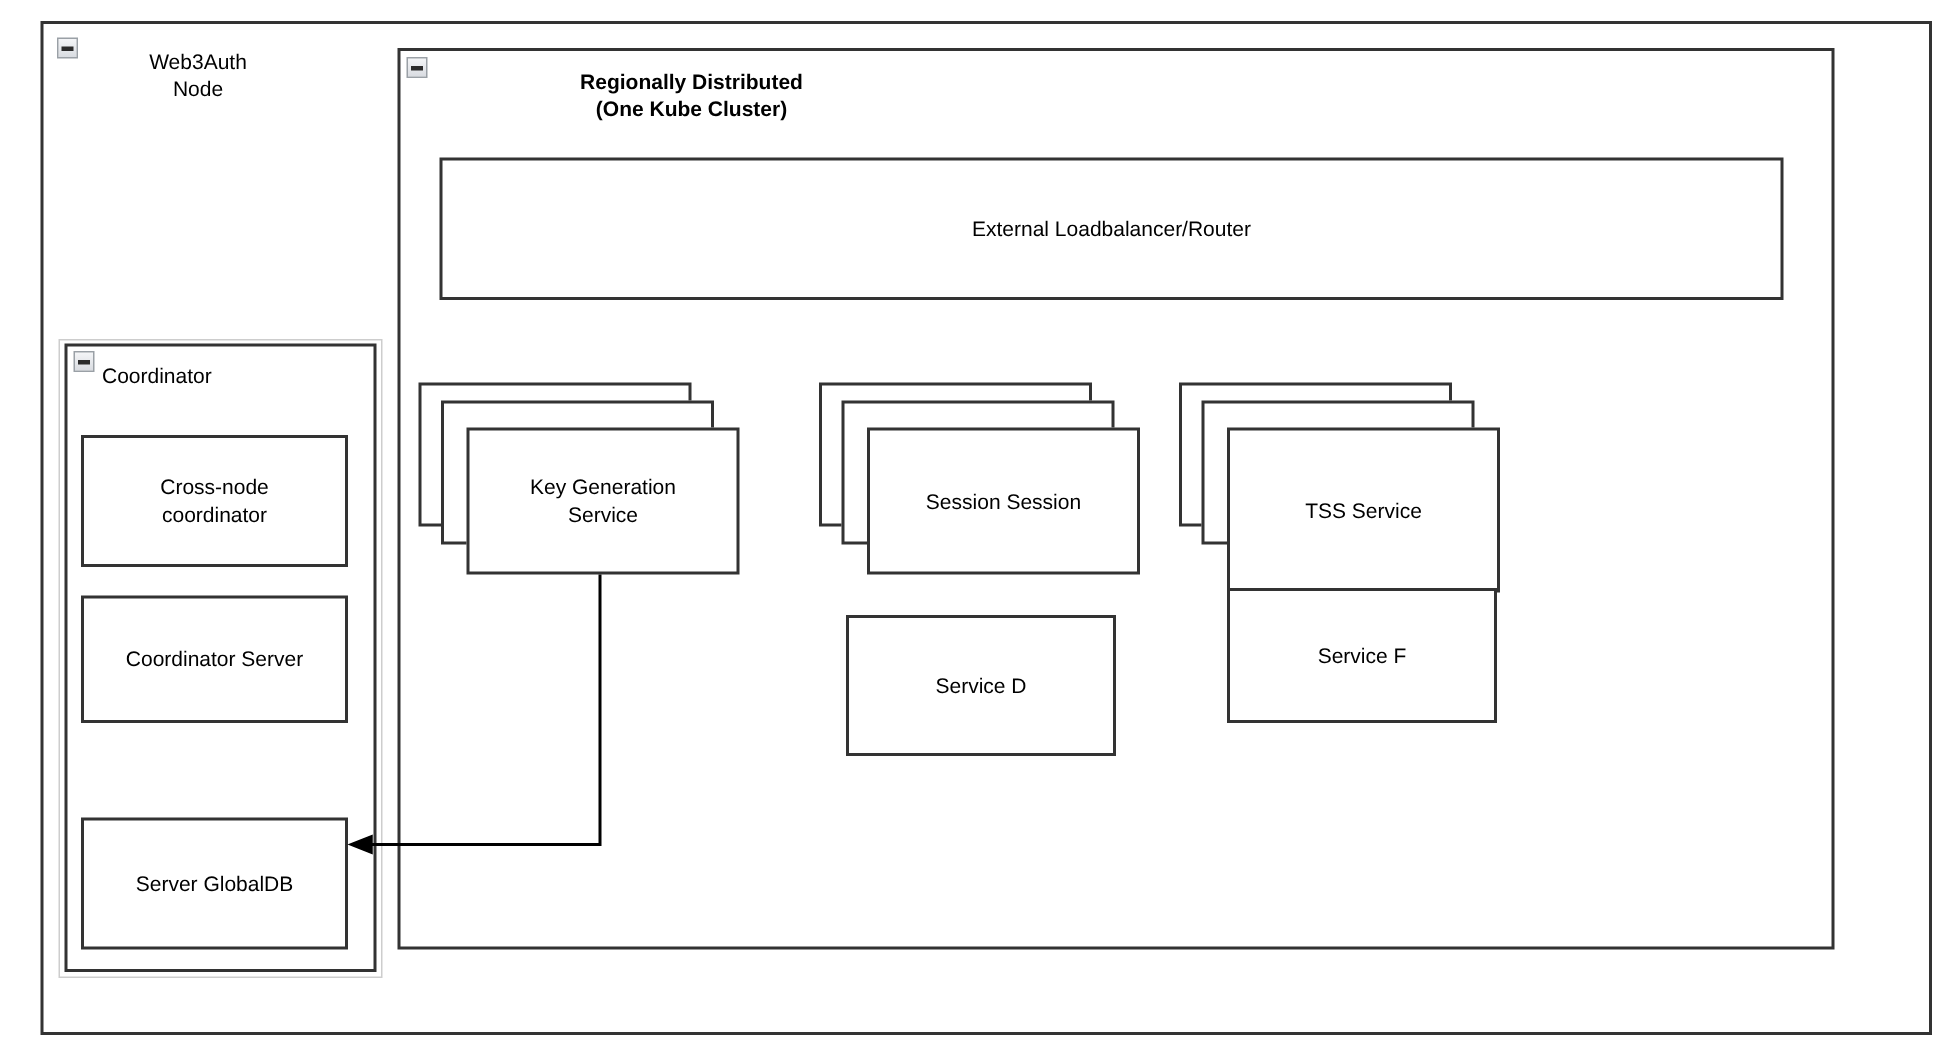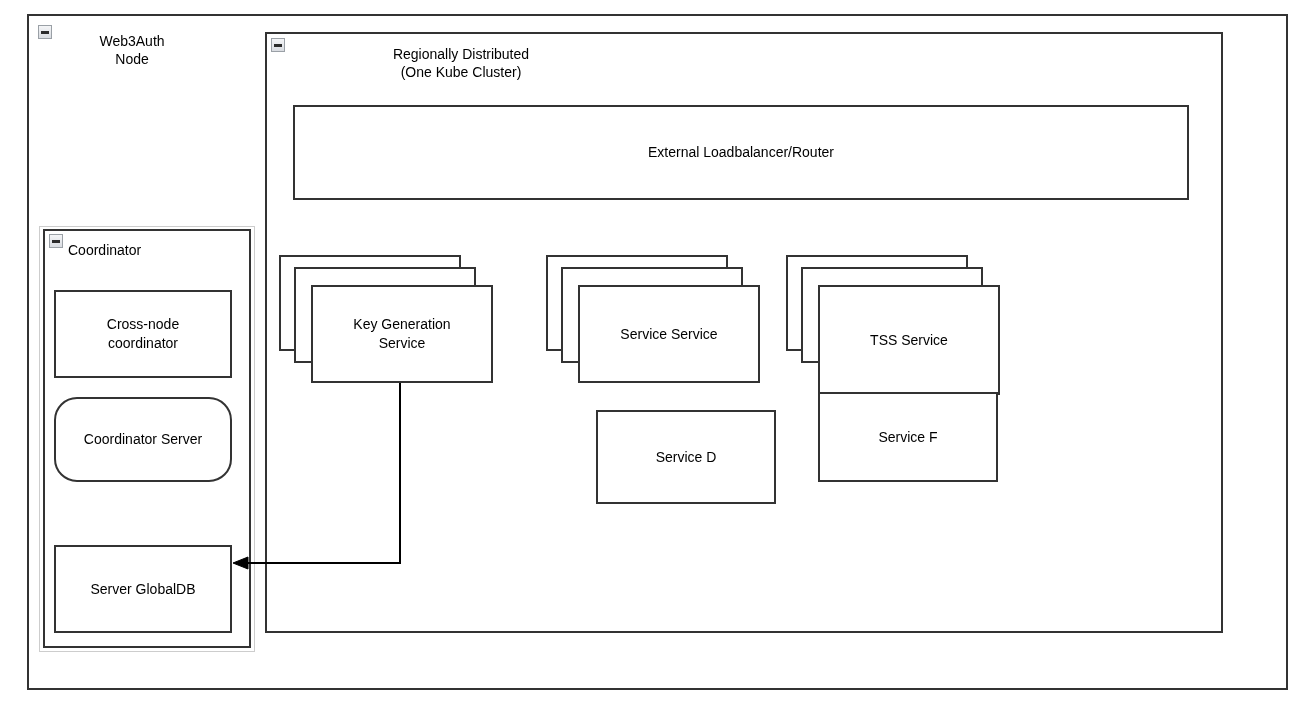--- a/index.html
+++ b/index.html
@@ -131,71 +131,71 @@
 <div id="canvas">
 
   <div id="page-frame"></div>
 
   <div class="collapse-icon" style="left:38px; top:25px;"></div>
   <div class="label" style="left:57px; top:32px; width:150px;">Web3Auth
 Node</div>
 
   <div class="box" id="kube-cluster"></div>
   <div class="collapse-icon" style="left:271px; top:38px;"></div>
-  <div class="label" style="left:291px; top:45px; width:340px; text-align:center;">Regionally Distributed
+  <div class="label" style="left:291px; top:45px; width:340px; text-align:center;font-weight:bold;">Regionally Distributed
 (One Kube Cluster)</div>
 
   <div class="box" style="left:293px; top:105px; width:896px; height:95px;">
     <span class="centered-label">External Loadbalancer/Router</span>
   </div>
 
   <div id="coordinator-shadow"></div>
   <div class="box" id="coordinator-panel"></div>
   <div class="collapse-icon" style="left:49px; top:234px;"></div>
   <div class="label" style="left:68px; top:241px; width:140px; text-align:left;">Coordinator</div>
 
   <div class="box" style="left:54px; top:290px; width:178px; height:88px;">
     <span class="centered-label">Cross-node
 coordinator</span>
   </div>
 
-  <div class="box" style="left:54px; top:397px; width:178px; height:85px;border-radius:23px;">
+  <div class="box" style="left:54px; top:397px; width:178px; height:85px;">
     <span class="centered-label">Coordinator Server</span>
   </div>
 
   <div class="box" style="left:54px; top:545px; width:178px; height:88px;">
     <span class="centered-label">Server GlobalDB</span>
   </div>
 
   <div class="stack" style="left:279px; top:255px; width:214px; height:128px;">
     <div class="card" style="left:0px;  top:0px;  width:182px; height:96px;"></div>
     <div class="card" style="left:15px; top:12px; width:182px; height:96px;"></div>
     <div class="card" style="left:32px; top:30px; width:182px; height:98px;">
       <span class="centered-label">Key Generation
 Service</span>
     </div>
   </div>
 
   <div class="stack" style="left:546px; top:255px; width:214px; height:128px;">
     <div class="card" style="left:0px;  top:0px;  width:182px; height:96px;"></div>
     <div class="card" style="left:15px; top:12px; width:182px; height:96px;"></div>
     <div class="card" style="left:32px; top:30px; width:182px; height:98px;">
-      <span class="centered-label">Service Service</span>
+      <span class="centered-label">Session Session</span>
     </div>
   </div>
 
   <div class="stack" style="left:786px; top:255px; width:214px; height:128px;">
     <div class="card" style="left:0px;  top:0px;  width:182px; height:96px;"></div>
     <div class="card" style="left:15px; top:12px; width:182px; height:96px;"></div>
     <div class="card" style="left:32px; top:30px; width:182px; height:110px;">
       <span class="centered-label">TSS Service</span>
     </div>
   </div>
 
-  <div class="box" style="left:564px; top:410px; width:180px; height:94px;margin-left:32px;">
+  <div class="box" style="left:564px; top:410px; width:180px; height:94px;">
     <span class="centered-label">Service D</span>
   </div>
 
   <div class="box" style="left:818px; top:392px; width:180px; height:90px;">
     <span class="centered-label">Service F</span>
   </div>
 
   <svg id="connectors" viewBox="0 0 1302 708">
     <g>
       <path d="M 400 383 L 400 563 L 240 563" fill="none" stroke="#000000" stroke-width="2"></path>

